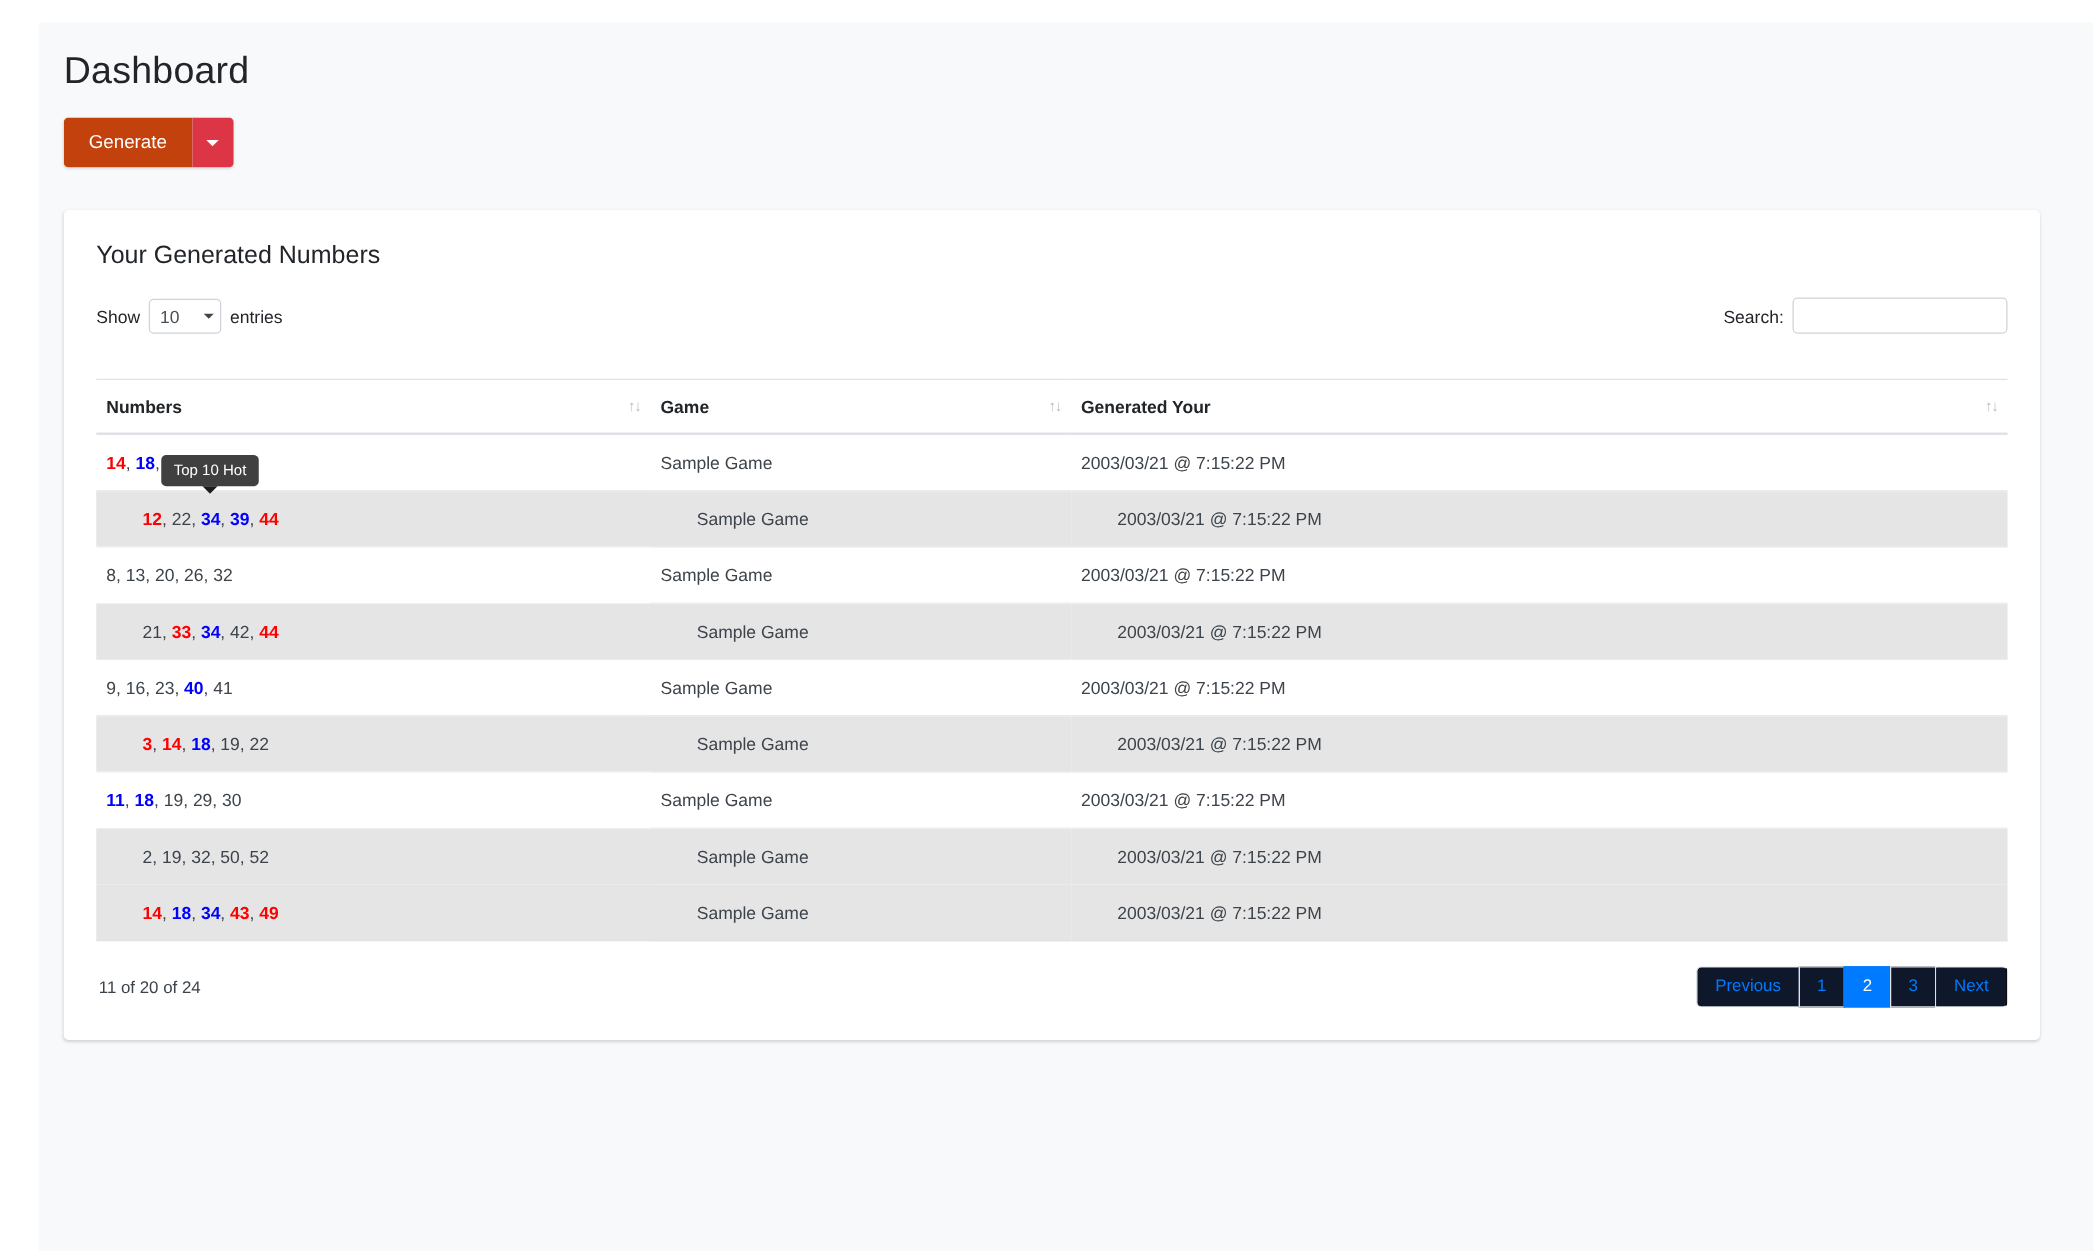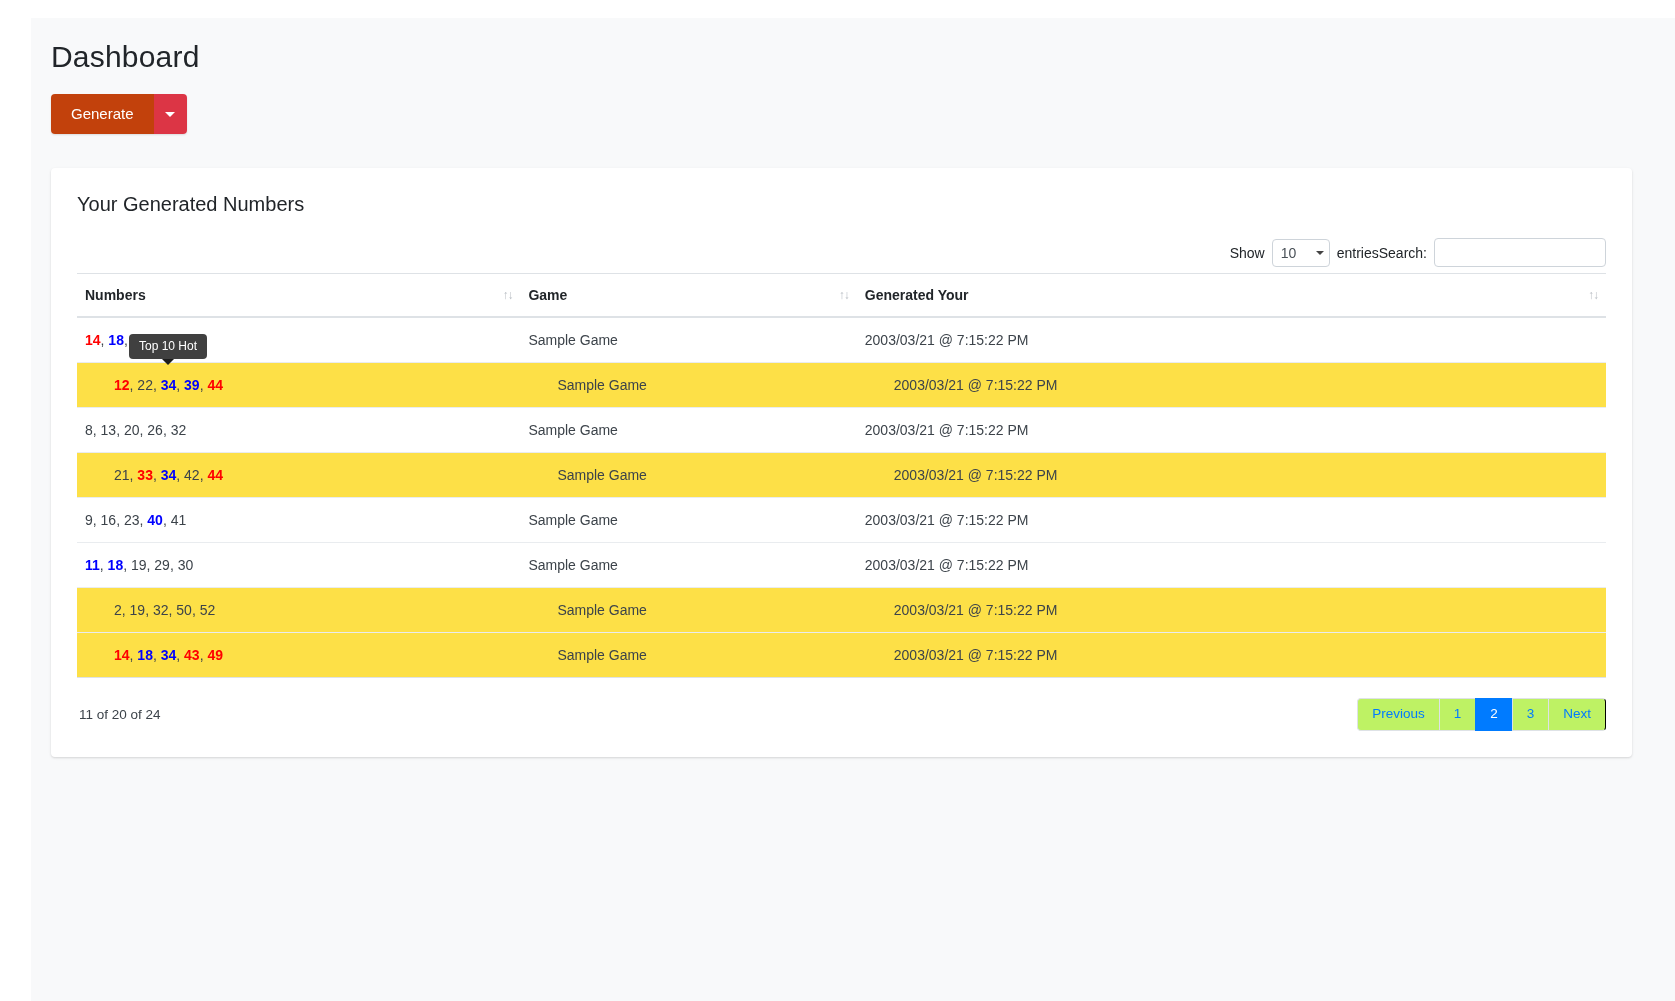--- a/index.html
+++ b/index.html
@@ -81,22 +81,22 @@
     font-size: 20px;
     font-weight: 400;
     color: #212529;
     margin: 3px 0 22px 0;
   }
 
   
   .controls {
     display: flex;
     align-items: center;
-    justify-content: flex-end;
-    margin-bottom: 6px;
+    justify-content: space-between;
+    margin-bottom: 36px;
   }
   .length-ctl, .filter-ctl {
     display: flex;
     align-items: center;
     font-size: 14px;
     color: #212529;
   }
   .length-ctl select {
     margin: 0 7px;
     font-family: "Liberation Sans", sans-serif;
@@ -160,21 +160,21 @@
     color: #b9bec4;
     letter-spacing: -1px;
   }
   table.dt tbody td {
     padding: 14px 8px;
     border-bottom: 1px solid #e9ecef;
     color: #3c434a;
     vertical-align: middle;
   }
   table.dt tbody tr.odd td { background: #ffffff; }
-  table.dt tbody tr.even td { background: #fde047; padding-left: 37px; }
+  table.dt tbody tr.even td { background: #e5e5e5; padding-left: 37px; }
   table.dt tbody tr:last-child td { border-bottom: 1px solid #dee2e6; }
 
   .num { color: #3c434a; }
   .num.hot { color: #ff0000; font-weight: bold; }
   .num.cold { color: #0000ff; font-weight: bold; }
   .sep { color: #3c434a; }
 
   .cell-numbers { position: relative; white-space: nowrap; }
 
   
@@ -211,21 +211,21 @@
   }
   .dt-info { font-size: 13.5px; color: #3c434a; padding-left: 2px; }
   .pager { display: flex; }
   .pager a {
     font-size: 13.5px;
     color: #007bff;
     text-decoration: none;
     border: 1px solid #dee2e6;
     border-right: none;
     padding: 8px 13px;
-    background: #bef264;
+    background: #0f172a;
     line-height: 1.1;
     cursor: pointer;
   }
   .pager a:first-child { border-radius: 4px 0 0 4px; }
   .pager a:last-child { border-right: 1px solid #000000; border-radius: 0 4px 4px 0; }
   .pager a.active {
     background: #007bff;
     border-color: #007bff;
     color: #ffffff;
   }
@@ -292,20 +292,25 @@
               <tr class="even">
                 <td class="cell-numbers"><span class="num plain">21</span><span class="sep">, </span><span class="num hot">33</span><span class="sep">, </span><span class="num cold">34</span><span class="sep">, </span><span class="num plain">42</span><span class="sep">, </span><span class="num hot">44</span></td>
                 <td>Sample Game</td>
                 <td>2003/03/21 @ 7:15:22 PM</td>
               </tr>
               <tr class="odd">
                 <td class="cell-numbers"><span class="num plain">9</span><span class="sep">, </span><span class="num plain">16</span><span class="sep">, </span><span class="num plain">23</span><span class="sep">, </span><span class="num cold">40</span><span class="sep">, </span><span class="num plain">41</span></td>
                 <td>Sample Game</td>
                 <td>2003/03/21 @ 7:15:22 PM</td>
               </tr>
+              <tr class="even">
+                <td class="cell-numbers"><span class="num hot">3</span><span class="sep">, </span><span class="num hot">14</span><span class="sep">, </span><span class="num cold">18</span><span class="sep">, </span><span class="num plain">19</span><span class="sep">, </span><span class="num plain">22</span></td>
+                <td>Sample Game</td>
+                <td>2003/03/21 @ 7:15:22 PM</td>
+              </tr>
               <tr class="odd">
                 <td class="cell-numbers"><span class="num cold">11</span><span class="sep">, </span><span class="num cold">18</span><span class="sep">, </span><span class="num plain">19</span><span class="sep">, </span><span class="num plain">29</span><span class="sep">, </span><span class="num plain">30</span></td>
                 <td>Sample Game</td>
                 <td>2003/03/21 @ 7:15:22 PM</td>
               </tr>
               <tr class="even">
                 <td class="cell-numbers"><span class="num plain">2</span><span class="sep">, </span><span class="num plain">19</span><span class="sep">, </span><span class="num plain">32</span><span class="sep">, </span><span class="num plain">50</span><span class="sep">, </span><span class="num plain">52</span></td>
                 <td>Sample Game</td>
                 <td>2003/03/21 @ 7:15:22 PM</td>
               </tr>

